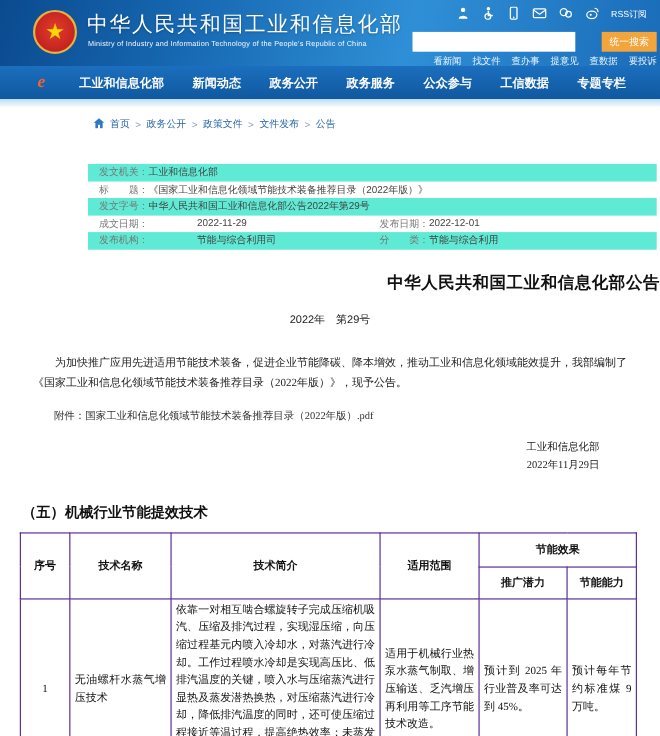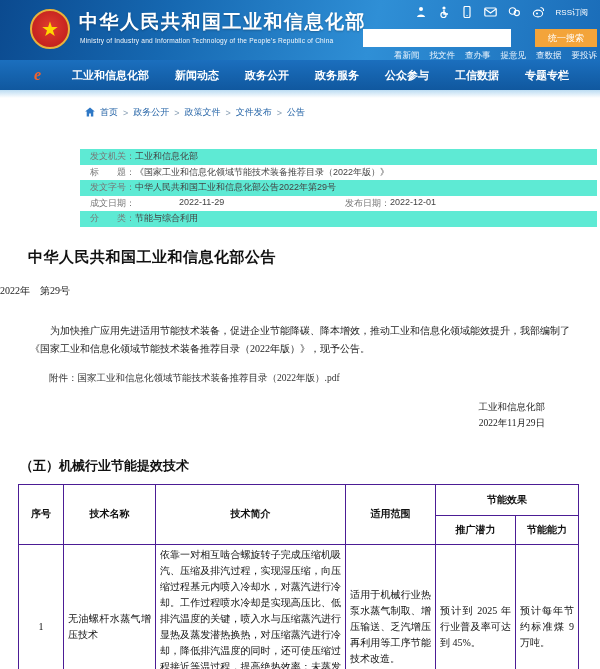--- a/index.html
+++ b/index.html
@@ -12,28 +12,28 @@
   .site-header {
     height:60px; position:relative; color:#fff;
     background:linear-gradient(105deg,#0b4a8f 0%,#1668b1 28%,#2f8fd6 62%,#1a6cb8 100%);
   }
   .emblem {
     position:absolute; left:30px; top:9px; width:40px; height:40px; border-radius:50%;
     background:radial-gradient(circle at 50% 45%, #e03c2e 0%, #c5231f 70%);
     border:2px solid #e8b23c; display:flex; align-items:center; justify-content:center;
     color:#ffd700; font-size:20px; line-height:1;
   }
-  .site-title { position:absolute; left:79px; top:9px; font-size:19px; font-weight:bold; letter-spacing:1.5px; text-shadow:0 1px 2px rgba(0,0,0,.25); white-space:nowrap; }
+  .site-title { position:absolute; left:79px; top:9px; font-size:19px; font-weight:normal; letter-spacing:1.5px; text-shadow:0 1px 2px rgba(0,0,0,.25); white-space:nowrap; }
   .site-subtitle { position:absolute; left:80px; top:37px; font-size:6.6px; letter-spacing:.2px; opacity:.95; white-space:nowrap; }
   .top-icons { position:absolute; right:12px; top:6px; display:flex; align-items:center; gap:11px;justify-content:flex-end; }
   .top-icons svg { display:block; }
   .rss-label { font-size:8px; color:#fff; }
   .search-row { position:absolute; right:3px; top:29px; display:flex; height:18px; }
   .search-input { width:148px; height:18px; border:none; background:#fff; font-size:9px; padding:0 5px; outline:none; }
-  .search-btn { width:62px; height:18px; border:none; background:#f3a43a; color:#fff; font-size:9px; cursor:pointer;margin-left:24px; }
+  .search-btn { width:50px; height:18px; border:none; background:#f3a43a; color:#fff; font-size:9px; cursor:pointer;margin-left:24px; }
   .quick-links { position:absolute; right:3px; top:50px; display:flex; gap:10px; font-size:8.5px; color:#eaf4fd; }
   .quick-links span { cursor:pointer; white-space:nowrap; }
   
   .main-nav {
     height:30px; display:flex; align-items:center;
     background:linear-gradient(180deg,#1b6fbe 0%,#10589f 100%);
     color:#fff; font-size:11px; font-weight:bold;
   }
   .nav-logo { margin-left:34px; color:#f2622d; font-size:16px; font-weight:bold; font-style:italic; font-family:"Liberation Serif",serif; }
   .nav-items { flex:1; display:flex; justify-content:space-around; padding:0 18px; }
@@ -45,22 +45,22 @@
   .breadcrumb .sep { color:#8aa0b5; }
   
   .meta-box { margin:30px 3px 0 80px; width:517px; font-size:9px; }
   .meta-row { display:flex; min-height:15.5px; align-items:center; padding:1px 10px; }
   .meta-row.alt { background:#5eead4; }
   .meta-cell { display:flex; }
   .meta-cell.first { width:255px;gap:44px; }
   .meta-label { color:#777; white-space:pre; }
   .meta-value { color:#444; }
   
-  .article-title { text-align:left; margin-top:21px; font-size:15px; font-weight:bold; color:#111; letter-spacing:.5px;padding-left:28px; }
-  .issue-no { margin-top:17px; font-size:10px; color:#222; font-family:Liberation Serif, serif; }
+  .article-title { text-align:right; margin-top:21px; font-size:15px; font-weight:bold; color:#111; letter-spacing:.5px;padding-left:28px; }
+  .issue-no { text-align:center; margin-top:17px; font-size:10px; color:#222; font-family:Liberation Sans, sans-serif; }
   .article-para {
     margin:24px 30px 0 30px; font-size:10px; line-height:1.85; color:#222;
     text-indent:2em; text-align:justify; font-family:"Liberation Serif","DejaVu Serif",serif;
   }
   .attachment { margin:13px 30px 0 30px; text-indent:2em; font-size:9.5px; color:#333; font-family:"Liberation Serif","DejaVu Serif",serif; cursor:pointer; }
   .signature { margin:14px 55px 0 0; text-align:right; font-size:9.5px; line-height:1.75; color:#222; font-family:"Liberation Serif","DejaVu Serif",serif; }
   .section-heading { margin:25px 16px 9px 20px; font-size:13px; font-weight:bold; color:#111; }
   
   .tech-table { margin-left:18px; width:560px; border-collapse:collapse; table-layout:fixed; font-family:"Liberation Serif","DejaVu Serif",serif; }
   .tech-table th, .tech-table td { border:1px solid #4c1d95; font-size:10px; color:#111; vertical-align:middle; padding:2px 4px; }
@@ -188,20 +188,24 @@
     <div class="meta-cell first">
         <span class="meta-label">成文日期：</span>
         <span class="meta-value">2022-11-29</span>
       </div>
     <div class="meta-cell">
         <span class="meta-label">发布日期：</span>
         <span class="meta-value">2022-12-01</span>
       </div>
   </div>
   <div class="meta-row alt">
+    <div class="meta-cell first">
+        <span class="meta-label">发布机构：</span>
+        <span class="meta-value">节能与综合利用司</span>
+      </div>
     <div class="meta-cell">
         <span class="meta-label">分　　类：</span>
         <span class="meta-value">节能与综合利用</span>
       </div>
   </div>
 </div>
 
 <div class="article-title">中华人民共和国工业和信息化部公告</div>
 <div class="issue-no">2022年　第29号</div>
 <div class="article-para">为加快推广应用先进适用节能技术装备，促进企业节能降碳、降本增效，推动工业和信息化领域能效提升，我部编制了《国家工业和信息化领域节能技术装备推荐目录（2022年版）》，现予公告。</div>

